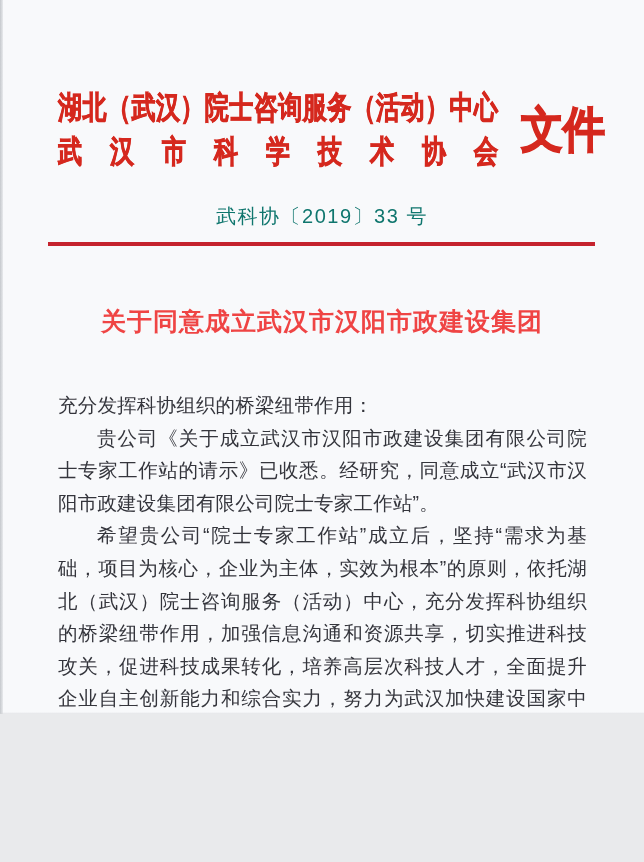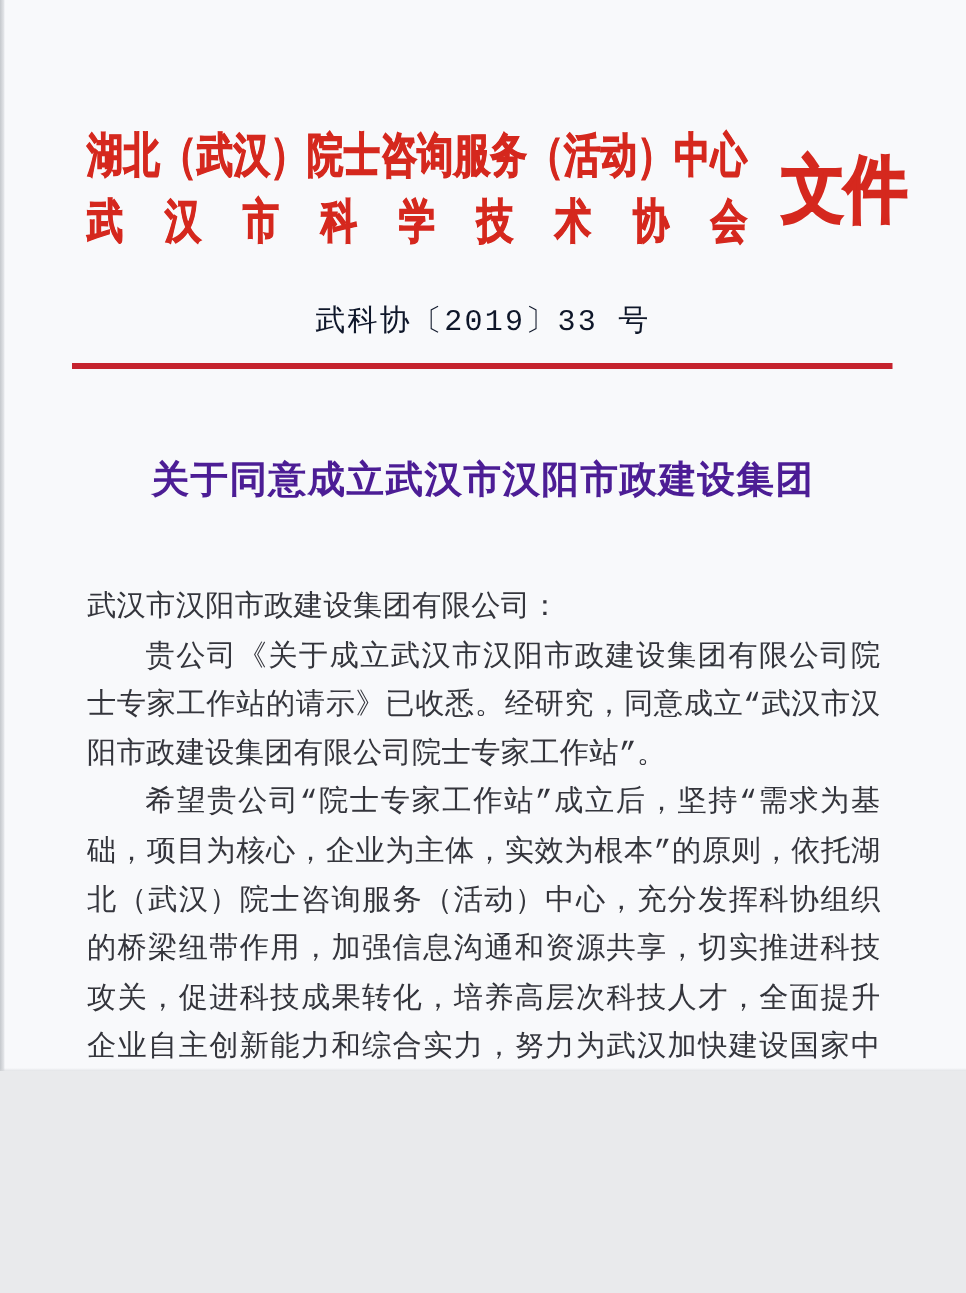--- a/index.html
+++ b/index.html
@@ -6,21 +6,21 @@
     margin: 0;
     padding: 0;
     background: #e9eaec;
   }
   .paper {
     position: relative;
     width: 644px;
     height: 714px;
     background: #f8f9fb;
     overflow: hidden;
-    font-family: Liberation Mono, monospace;
+    font-family: Liberation Sans, sans-serif;
   }
   
   .scan-edge-left {
     position: absolute;
     left: 0; top: 0;
     width: 3px; height: 100%;
     background: linear-gradient(to right, #b4b8bd, #e3e5e8);
     opacity: .75;
   }
   .scan-edge-bottom {
@@ -63,21 +63,21 @@
   }
 
   .doc-number {
     position: absolute;
     left: 0;
     top: 202px;
     width: 644px;
     text-align: center;
     font-size: 20px;
     line-height: 28px;
-    color: #0f172a;
+    color: #0f766e;
     letter-spacing: 1.5px;
   }
 
   .red-divider {
     position: absolute;
     left: 48px;
     top: 242px;
     width: 547px;
     height: 4px;
     background: #c5232e;
@@ -87,21 +87,21 @@
   .title {
     position: absolute;
     left: 0;
     top: 305px;
     width: 644px;
     margin: 0;
     text-align: center;
     font-size: 25px;
     line-height: 33.5px;
     font-weight: bold;
-    color: #4c1d95;
+    color: #ef4444;
     letter-spacing: 1px;
   }
 
   
   .body-text {
     position: absolute;
     left: 58px;
     top: 389px;
     width: 529px;
     font-size: 19.5px;
@@ -140,20 +140,20 @@
 
   <div class="doc-number">武科协〔2019〕33 号</div>
 
   <div class="red-divider"></div>
 
   <h1 class="title">
     <span>关于同意成立武汉市汉阳市政建设集团</span><br>
   </h1>
 
   <div class="body-text">
-    <p class="salutation">武汉市汉阳市政建设集团有限公司：</p>
+    <p class="salutation">充分发挥科协组织的桥梁纽带作用：</p>
     <p class="para">贵公司《关于成立武汉市汉阳市政建设集团有限公司院士专家工作站的请示》已收悉。经研究，同意成立“武汉市汉阳市政建设集团有限公司院士专家工作站”。</p>
     <p class="para">希望贵公司“院士专家工作站”成立后，坚持“需求为基础，项目为核心，企业为主体，实效为根本”的原则，依托湖北（武汉）院士咨询服务（活动）中心，充分发挥科协组织的桥梁纽带作用，加强信息沟通和资源共享，切实推进科技攻关，促进科技成果转化，培养高层次科技人才，全面提升企业自主创新能力和综合实力，努力为武汉加快建设国家中心城市做出新贡献。</p>
   </div>
 
   <div class="page-number">- 1 -</div>
 
 </div>
 
 </body></html>

